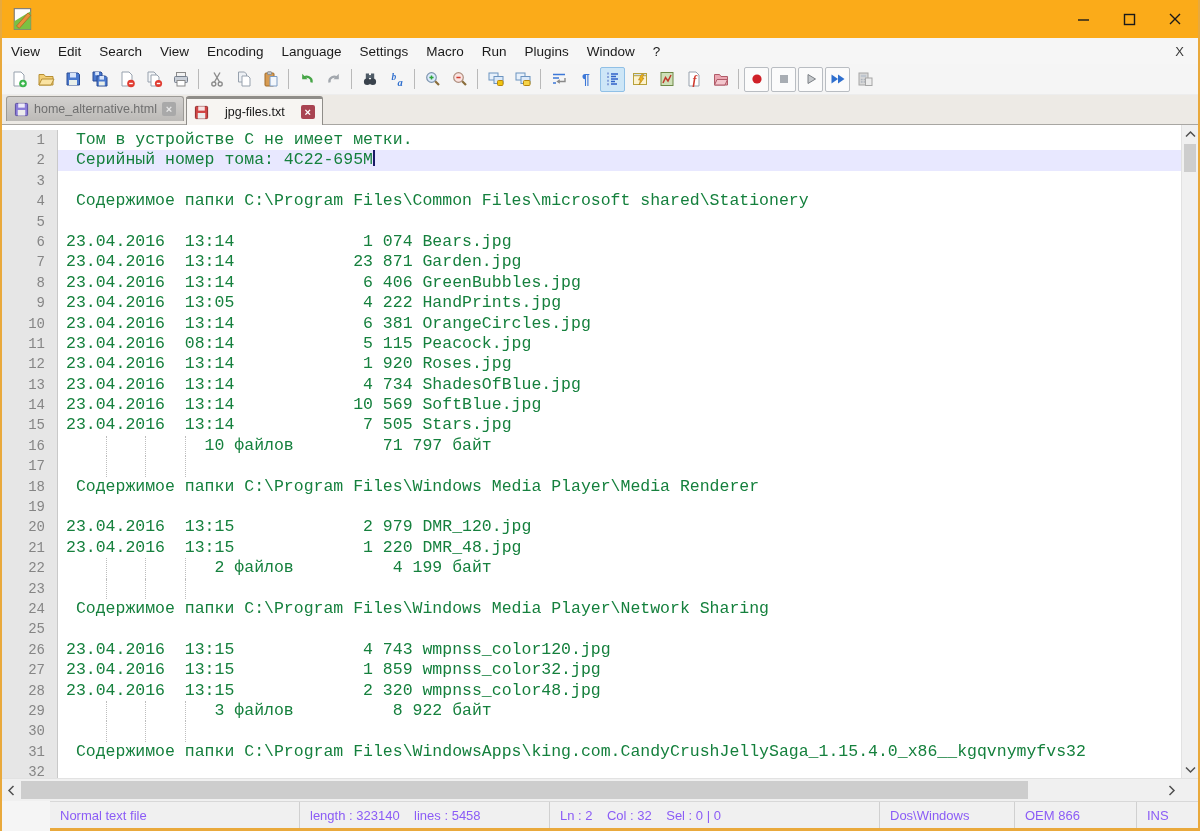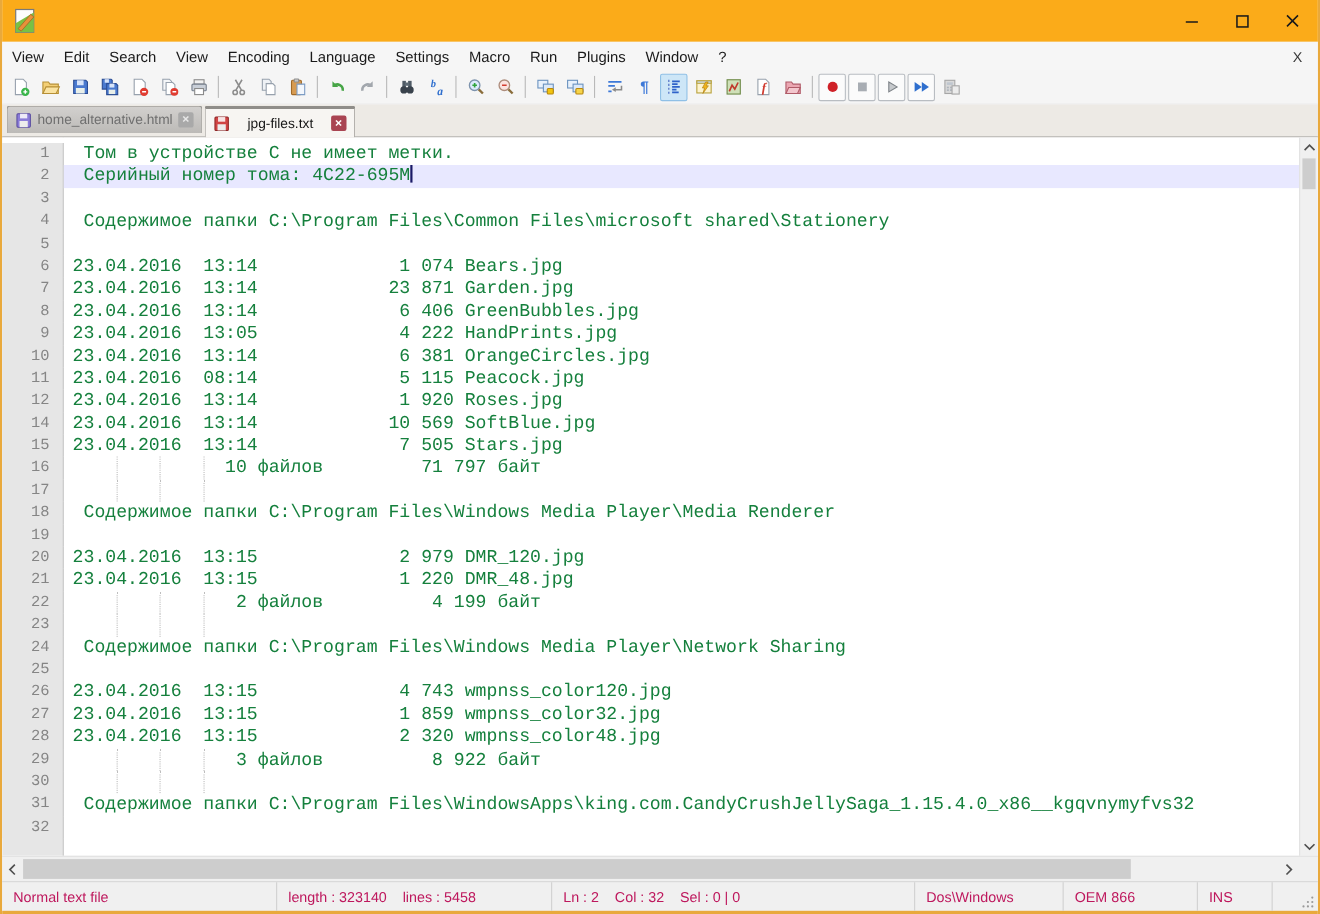--- a/index.html
+++ b/index.html
@@ -71,21 +71,21 @@
   .v-track { flex:1; position:relative; }
   .v-thumb { position:absolute; top:2px; left:2px; right:2px; height:28px; background:#cdcdcd; }
   .hscroll-row { flex:0 0 23px; display:flex; background:#f0f0f0; border-top:1px solid #e2e2e2; }
   .h-arrow { width:17px; display:flex; align-items:center; justify-content:center; }
   .h-track { flex:1; position:relative; }
   .h-thumb { position:absolute; left:2px; top:2px; bottom:2px; width:88%; background:#cdcdcd; }
   .h-corner { width:18px; background:#f0f0f0; }
   
   .statusbar { flex:0 0 30px; background:#f0f0f0; border-top:1px solid #d8d8d8;
                border-bottom:3px solid #e9a93c; display:flex; align-items:stretch;
-               font-size:13px; color:#be185d; }
+               font-size:13px; color:#8b5cf6;margin-left:48px; }
   .sb-sec { display:flex; align-items:center; padding-left:10px; white-space:pre;
             border-right:1px solid #d0d0d0; }
   .sb-doc { flex:0 0 250px; }
   .sb-len { flex:0 0 250px; }
   .sb-pos { flex:0 0 330px; }
   .sb-eol { flex:0 0 135px; }
   .sb-enc { flex:0 0 122px; }
   .sb-ins { flex:0 0 68px; }
   .sb-grip { flex:1; border-right:none; display:flex; align-items:flex-end;
              justify-content:flex-end; padding:0 3px 2px 0; }
@@ -479,20 +479,24 @@
             <span class="ln">10</span>
             <span class="code">23.04.2016  13:14             6 381 OrangeCircles.jpg</span>
           </div>
           <div class="line">
             <span class="ln">11</span>
             <span class="code">23.04.2016  08:14             5 115 Peacock.jpg</span>
           </div>
           <div class="line">
             <span class="ln">12</span>
             <span class="code">23.04.2016  13:14             1 920 Roses.jpg</span>
+          </div>
+          <div class="line">
+            <span class="ln">13</span>
+            <span class="code">23.04.2016  13:14             4 734 ShadesOfBlue.jpg</span>
           </div>
           <div class="line">
             <span class="ln">14</span>
             <span class="code">23.04.2016  13:14            10 569 SoftBlue.jpg</span>
           </div>
           <div class="line">
             <span class="ln">15</span>
             <span class="code">23.04.2016  13:14             7 505 Stars.jpg</span>
           </div>
           <div class="line">

